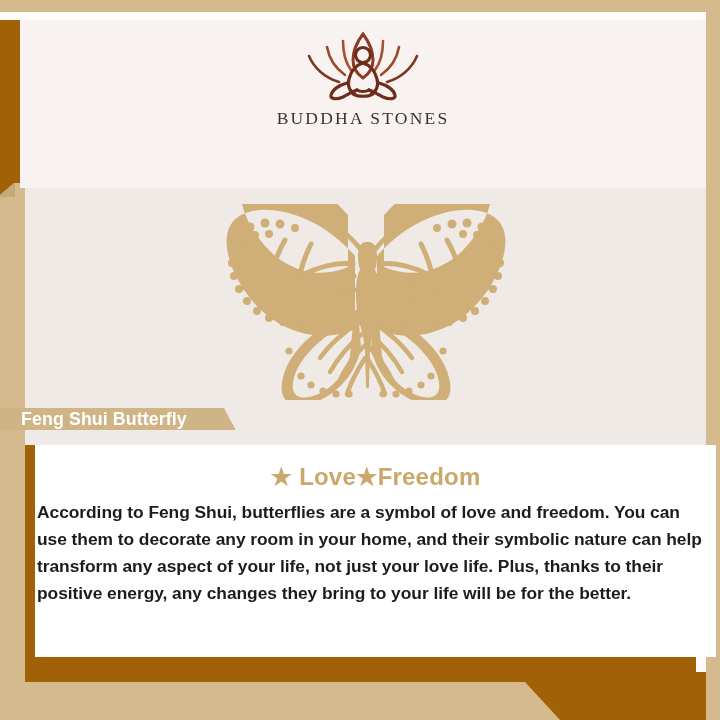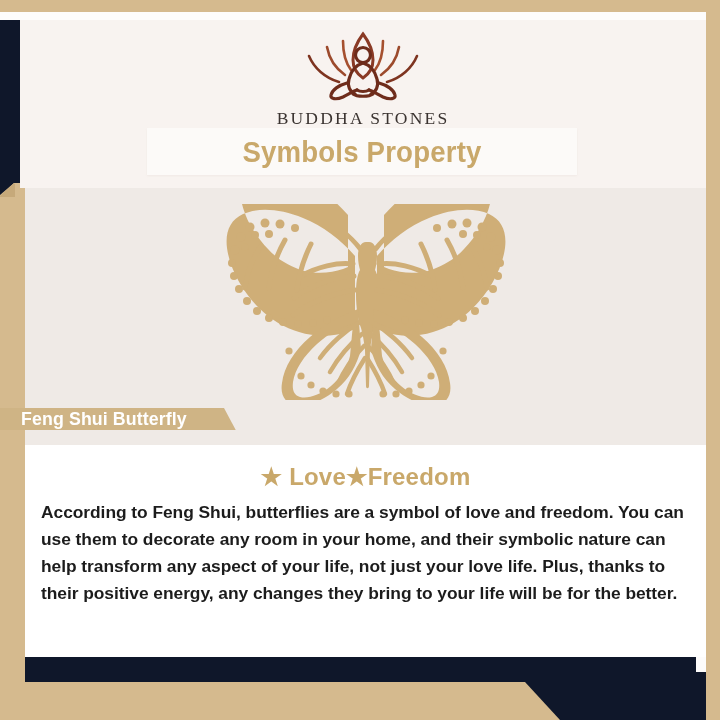--- a/index.html
+++ b/index.html
@@ -12,21 +12,21 @@
     height: 720px;
     overflow: hidden;
     font-family: "Liberation Sans", sans-serif;
     background: #ffffff;
   }
 
   .page {
     position: relative;
     width: 720px;
     height: 720px;
-    background: #0f172a;
+    background: #a16207;
     overflow: hidden;
   }
 
   
   .frame-top {
     position: absolute;
     left: 0; top: 0;
     width: 720px; height: 12px;
     background: #d5ba8e;
   }
@@ -157,34 +157,34 @@
     font-size: 18.5px;
     letter-spacing: 0.1px;
     transform: scaleX(0.96);
     transform-origin: left center;
     white-space: nowrap;
   }
 
   
   .copy-panel {
     position: absolute;
-    left: 25px; top: 445px;
+    left: 35px; top: 445px;
     width: 681px; height: 212px;
     background: #ffffff;
   }
   .love-freedom {
     text-align: center;
     margin-top: 18px;
     font-weight: bold;
     font-size: 24px;
     color: #c9a86a;
     letter-spacing: 0.2px;
   }
   .paragraph {
-    margin: 8px 0 0 16px;
+    margin: 8px 0 0 2px;
     padding: 0 6px 0 0;
     font-weight: bold;
     font-size: 17.4px;
     line-height: 27px;
     color: #1c1c1c;
     letter-spacing: -0.05px;
   }
 </style>
 </head>
 <body>
@@ -217,23 +217,20 @@
           <path d="M76 35 C83 37, 88 43, 90 51 C92 58, 89 64, 84 66"></path>
           <path d="M60 55 C52 57, 45 62, 44 67 C43 71, 49 72, 56 69 C62 66, 66 63, 70 62"></path>
           <path d="M92 55 C100 57, 107 62, 108 67 C109 71, 103 72, 96 69 C90 66, 86 63, 82 62"></path>
           <path d="M66 66 C70 69, 82 69, 86 66"></path>
           <path d="M70 62 C73 64, 79 64, 82 62"></path>
         </g>
       </svg>
       <div class="logo-word">BUDDHA STONES</div>
     </div>
 
-    <div class="title-banner">
-      <div class="title-text">Symbols Property</div>
-    </div>
   </div>
 
   <div class="butterfly-panel">
     <svg class="butterfly-svg" viewBox="0 0 326 196">
       <g fill="#cfae77">
 
         <path d="M163 38 c-5 0 -8 6 -8 14 0 6 1 10 2 14 -3 5 -4 14 -4 24 0 14 2 26 5 34 2 7 3 14 4 22 l1 36 c0 3 3 3 3 0 l1 -36 c1 -8 2 -15 4 -22 3 -8 5 -20 5 -34 0 -10 -1 -19 -4 -24 1 -4 2 -8 2 -14 0 -8 -3 -14 -8 -14 z"></path>
 
         <path d="M159 43 c-10 -12 -24 -24 -38 -32 -3 -2 -4 1 -1 3 13 9 26 20 35 32 2 3 5 0 4 -3 z"></path>
         <path d="M171 43 c10 -12 24 -24 38 -32 3 -2 4 1 1 3 -13 9 -26 20 -35 32 -2 3 -5 0 -4 -3 z"></path>

